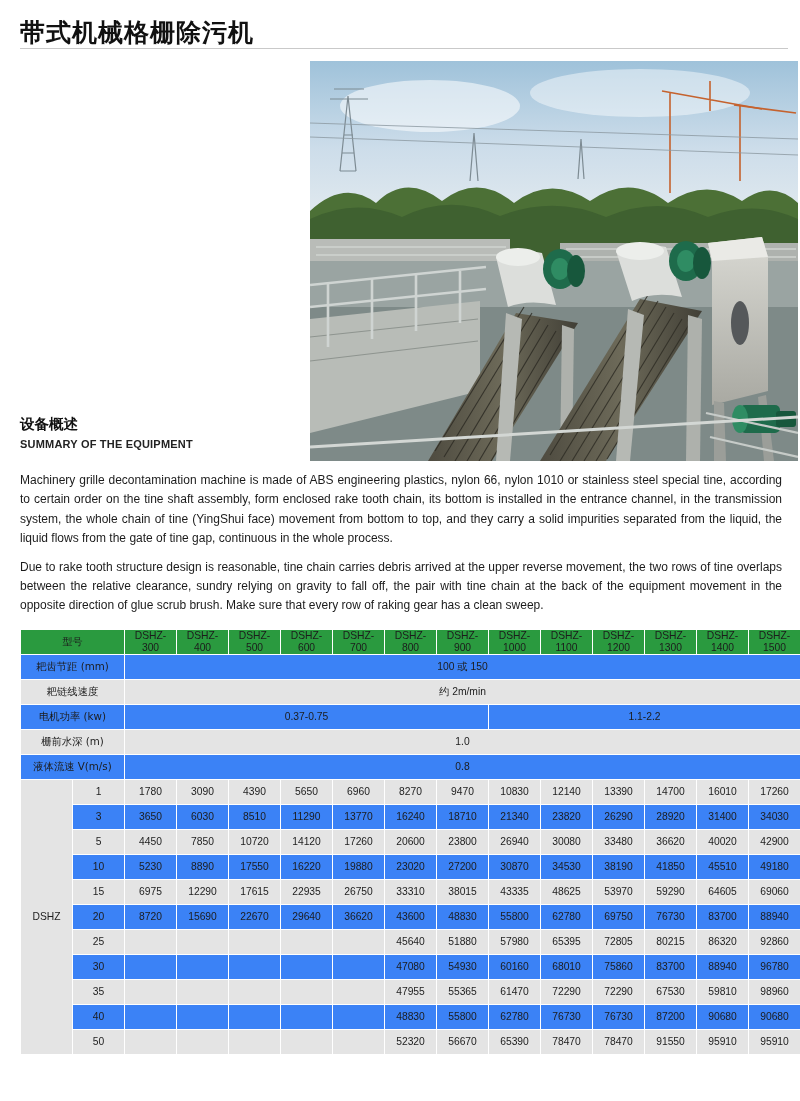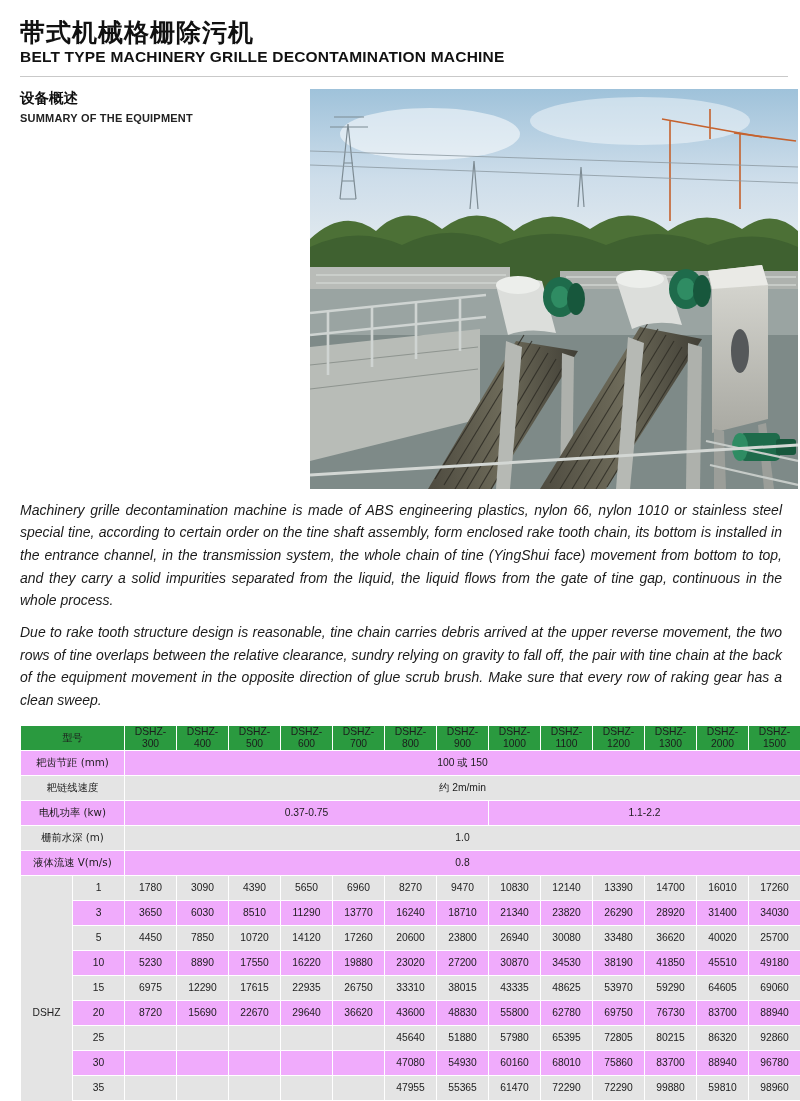--- a/index.html
+++ b/index.html
@@ -18,82 +18,81 @@
     font-size:25px; font-weight:bold; letter-spacing:1px;
     line-height:1.15; color:#111; margin:0 0 1px 4px;
   }
   .title-en {
     font-size:15.5px; font-weight:bold; letter-spacing:0.2px;
     color:#111; margin:0 0 10px 4px;
   }
   .rule { height:1px; background:#c9c9c9; width:768px; margin:0 0 12px 4px; }
 
   
-  .intro { display:flex; gap:12px; align-items:flex-start; }
+  .intro { display:flex; gap:12px; align-items:flex-end; }
   .col-left { width:282px; flex:0 0 282px; padding-left:4px; }
   .col-right { flex:1 1 auto; }
 
   .sec-cn { font-size:14.5px; font-weight:bold; color:#111; margin:0 0 4px 0; }
   .sec-en { font-size:11px; font-weight:bold; color:#222; margin:0 0 11px 0; letter-spacing:0.2px; }
 
   .para-cn {
     font-size:14.6px; line-height:1.83; color:#161616;
     margin:0 0 14px 0; text-align:justify; text-justify:inter-ideograph;
     font-family:"DejaVu Sans","Liberation Sans",sans-serif;
   }
 
   
   .photo { width:488px; height:400px; position:relative; overflow:hidden;
            background:#8aa7bd; }
   .photo svg { display:block; }
 
   
   .para-en {
-    font-size:14px; line-height:1.62; color:#1b1b1b;
-    text-align:justify; margin:0 0 9px 0; padding:0 2px 0 4px;font-style:italic;
+    font-size:12px; line-height:1.62; color:#1b1b1b;
+    text-align:justify; margin:0 0 9px 0; padding:0 2px 0 4px;
   }
   .en-block { margin-top:10px; }
 
   
   .tbl-wrap { margin:13px 0 0 4px; width:768px; }
   table.spec { border-collapse:collapse; width:768px; table-layout:fixed; }
   table.spec td, table.spec th {
     font-size:10.3px; text-align:center; vertical-align:middle;
     padding:0; height:25px; border:1px solid #ffffff;
     font-weight:normal; color:#1c1c1c;
   }
   .hdr th {
     background:#2a9a3f; color:#ffffff; font-weight:bold;
     font-size:10.2px; line-height:1.12; height:31px;
     border:1px solid #ffffff;
   }
   .hdr th.model-head { font-size:10px; }
   .rowshade-a { background:#e4e4e4; }
-  .rowshade-b { background:#f0abfc; }
+  .rowshade-b { background:#3b82f6; }
   .lbl {
     text-align:center; font-size:11.4px; color:#161616;
     font-family:"DejaVu Sans","Liberation Sans",sans-serif;
   }
   .lbl-pad { padding-right:6px; }
   .merged { font-size:11px; }
   .dshz-cell {
     background:#e4e4e4; font-size:11px; color:#1c1c1c;
     border:1px solid #ffffff; text-align:center;
   }
   .cellnum { font-size:10.4px; }
   .idx { font-size:10.8px; }
   .blank { }
 </style>
 </head>
 <body>
 
 <div class="page">
 
   <h1 class="title-cn">带式机械格栅除污机</h1>
-  <h2 class="title-en">BELT TYPE MACHINERY GRILLE DECONTAMINATION MACHINE</h2>
   <div class="rule"></div>
 
   <div class="intro">
 
     <div class="col-left">
       <div class="sec-cn">设备概述</div>
       <div class="sec-en">SUMMARY OF THE EQUIPMENT</div>
     </div>
 
     <div class="col-right">
@@ -292,21 +291,21 @@
             <th>
               <div>DSHZ-</div>
               <div>1200</div>
             </th>
             <th>
               <div>DSHZ-</div>
               <div>1300</div>
             </th>
             <th>
               <div>DSHZ-</div>
-              <div>2000</div>
+              <div>1400</div>
             </th>
             <th>
               <div>DSHZ-</div>
               <div>1500</div>
             </th>
           </tr>
           <tr class="rowshade-b">
             <td colspan="2" class="lbl lbl-pad">耙齿节距 (mm)</td>
             <td colspan="13" class="merged">100 或 150</td>
           </tr>
@@ -367,21 +366,21 @@
             <td class="cellnum">10720</td>
             <td class="cellnum">14120</td>
             <td class="cellnum">17260</td>
             <td class="cellnum">20600</td>
             <td class="cellnum">23800</td>
             <td class="cellnum">26940</td>
             <td class="cellnum">30080</td>
             <td class="cellnum">33480</td>
             <td class="cellnum">36620</td>
             <td class="cellnum">40020</td>
-            <td class="cellnum">25700</td>
+            <td class="cellnum">42900</td>
           </tr>
           <tr class="rowshade-b">
             <td class="idx">10</td>
             <td class="cellnum">5230</td>
             <td class="cellnum">8890</td>
             <td class="cellnum">17550</td>
             <td class="cellnum">16220</td>
             <td class="cellnum">19880</td>
             <td class="cellnum">23020</td>
             <td class="cellnum">27200</td>
@@ -461,21 +460,21 @@
             <td class="cellnum blank"></td>
             <td class="cellnum blank"></td>
             <td class="cellnum blank"></td>
             <td class="cellnum blank"></td>
             <td class="cellnum blank"></td>
             <td class="cellnum">47955</td>
             <td class="cellnum">55365</td>
             <td class="cellnum">61470</td>
             <td class="cellnum">72290</td>
             <td class="cellnum">72290</td>
-            <td class="cellnum">99880</td>
+            <td class="cellnum">67530</td>
             <td class="cellnum">59810</td>
             <td class="cellnum">98960</td>
           </tr>
           <tr class="rowshade-b">
             <td class="idx">40</td>
             <td class="cellnum blank"></td>
             <td class="cellnum blank"></td>
             <td class="cellnum blank"></td>
             <td class="cellnum blank"></td>
             <td class="cellnum blank"></td>

